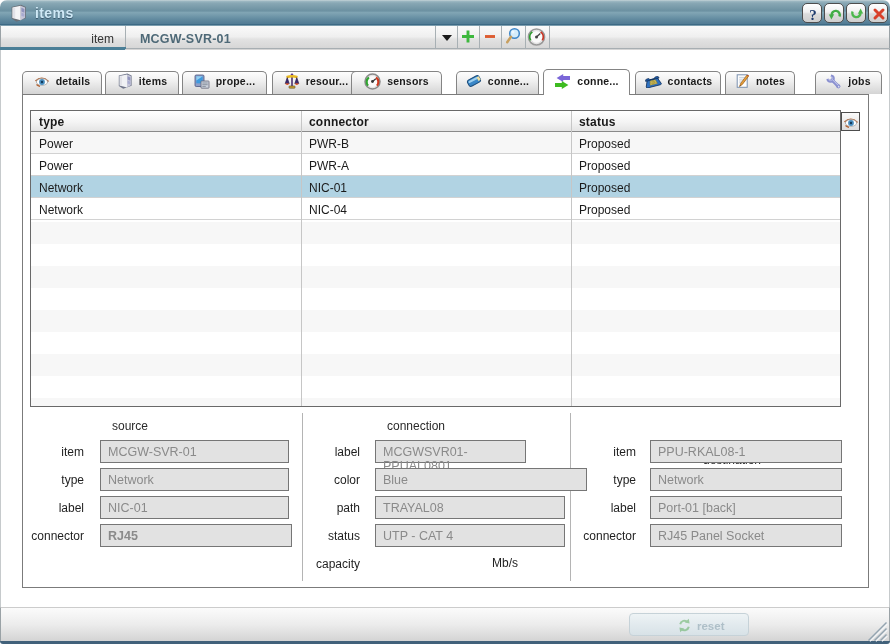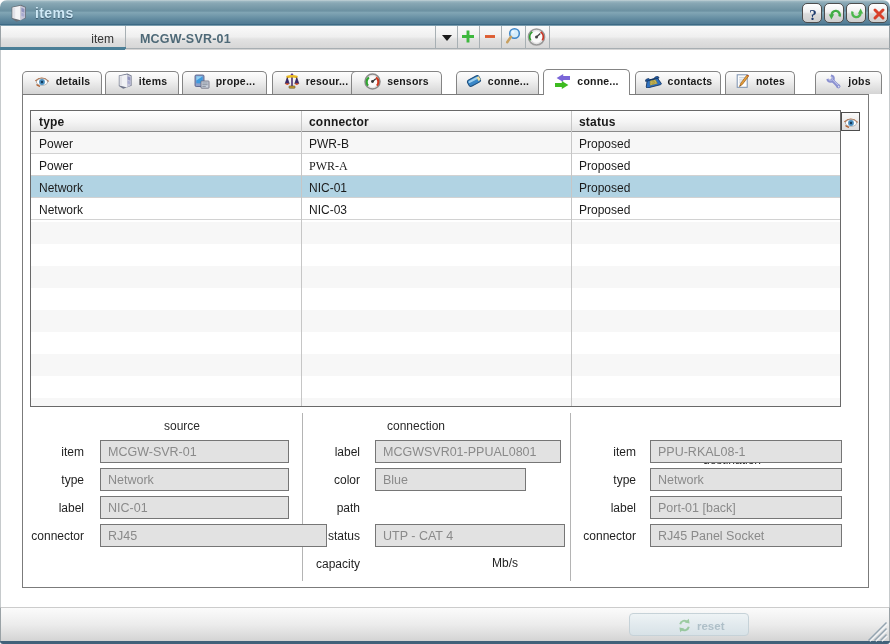--- a/index.html
+++ b/index.html
@@ -274,31 +274,31 @@
       <div class="hcell" style="left:278px;">connector</div>
       <div class="hcell" style="left:548px;">status</div>
     </div>
     <div class="grow" style="top:21px; background:#f7f7f7; border-bottom:1px solid #d2d2d2;">
       <span style="left:8px;">Power</span>
         <span style="left:278px;">PWR-B</span>
         <span style="left:548px;">Proposed</span>
     </div>
     <div class="grow" style="top:43px; background:#ffffff; border-bottom:1px solid #d2d2d2;">
       <span style="left:8px;">Power</span>
-        <span style="left:278px;font-family:Liberation Serif, serif;">PWR-A</span>
+        <span style="left:278px;">PWR-A</span>
         <span style="left:548px;">Proposed</span>
     </div>
     <div class="grow" style="top:65px; background:#b1d3e3; border-bottom:1px solid #d2d2d2;">
       <span style="left:8px;">Network</span>
         <span style="left:278px;">NIC-01</span>
         <span style="left:548px;">Proposed</span>
     </div>
     <div class="grow" style="top:87px; background:#ffffff; border-bottom:1px solid #d2d2d2;">
       <span style="left:8px;">Network</span>
-        <span style="left:278px;">NIC-03</span>
+        <span style="left:278px;">NIC-04</span>
         <span style="left:548px;">Proposed</span>
     </div>
     <div class="grow" style="top:111px; background:#f7f7f7;"></div>
     <div class="grow" style="top:155px; background:#f7f7f7;"></div>
     <div class="grow" style="top:199px; background:#f7f7f7;"></div>
     <div class="grow" style="top:243px; background:#f7f7f7;"></div>
     <div class="grow" style="top:287px; background:#f7f7f7; height:8px;"></div>
   </div>
   <div id="eyebtn" class="abs">
       <svg style="position:absolute;left:1px;top:2px;" width="16" height="14" viewBox="0 0 16 14">
@@ -306,40 +306,41 @@
         <ellipse cx="8" cy="8" rx="5.6" ry="3.4" fill="#ffffff" stroke="#999" stroke-width="0.7"></ellipse>
         <circle cx="8" cy="8" r="2.9" fill="#4a8fc0"></circle>
         <circle cx="8" cy="8" r="1.2" fill="#123a5a"></circle>
         <path d="M2.5 10.5 Q4 12 6 12.3" stroke="#b06030" fill="none" stroke-width="1.3"></path>
       </svg>
     </div>
 
   <div class="vsep abs" style="left:302px;"></div>
   <div class="vsep abs" style="left:570px;"></div>
 
-  <div class="ftitle abs" style="left:60px; width:140px; text-align:right;">source</div>
+  <div class="ftitle abs" style="left:60px; width:140px; text-align:center;">source</div>
   <div class="ftitle abs" style="left:346px; width:140px; text-align:center;">connection</div>
   <div class="ftitle abs" style="left:621px; width:140px; text-align:right;margin-top:34px;">destination</div>
 
   <div class="flabel" style="left:4px; top:445px; width:80px;">item</div>
   <div class="flabel" style="left:4px; top:473px; width:80px;">type</div>
   <div class="flabel" style="left:4px; top:501px; width:80px;">label</div>
   <div class="flabel" style="left:4px; top:529px; width:80px;">connector</div>
   <div class="finput" style="left:100px; top:440px; width:189px;">MCGW-SVR-01</div>
   <div class="finput" style="left:100px; top:468px; width:189px;">Network</div>
   <div class="finput" style="left:100px; top:496px; width:189px;">NIC-01</div>
-  <div class="finput" style="left:100px; top:524px; width:227px;">RJ45</div>
+  <div class="finput" style="left:100px; top:524px; width:192px;font-weight:bold;">RJ45</div>
 
   <div class="flabel" style="left:280px; top:445px; width:80px;">label</div>
   <div class="flabel" style="left:280px; top:473px; width:80px;">color</div>
   <div class="flabel" style="left:280px; top:501px; width:80px;">path</div>
   <div class="flabel" style="left:280px; top:529px; width:80px;">status</div>
   <div class="flabel" style="left:280px; top:557px; width:80px;">capacity</div>
-  <div class="finput" style="left:375px; top:440px; width:186px;">MCGWSVR01-PPUAL0801</div>
-  <div class="finput" style="left:375px; top:468px; width:151px;">Blue</div>
+  <div class="finput" style="left:375px; top:440px; width:151px;">MCGWSVR01-PPUAL0801</div>
+  <div class="finput" style="left:375px; top:468px; width:212px;">Blue</div>
+  <div class="finput" style="left:375px; top:496px; width:190px;">TRAYAL08</div>
   <div class="finput" style="left:375px; top:524px; width:190px;">UTP - CAT 4</div>
   <div class="abs" style="left:492px; top:556px; font-size:12px; color:#1f1f1f;">Mb/s</div>
 
   <div class="flabel" style="left:556px; top:445px; width:80px;">item</div>
   <div class="flabel" style="left:556px; top:473px; width:80px;">type</div>
   <div class="flabel" style="left:556px; top:501px; width:80px;">label</div>
   <div class="flabel" style="left:556px; top:529px; width:80px;">connector</div>
   <div class="finput" style="left:650px; top:440px; width:192px;">PPU-RKAL08-1</div>
   <div class="finput" style="left:650px; top:468px; width:192px;">Network</div>
   <div class="finput" style="left:650px; top:496px; width:192px;">Port-01 [back]</div>

